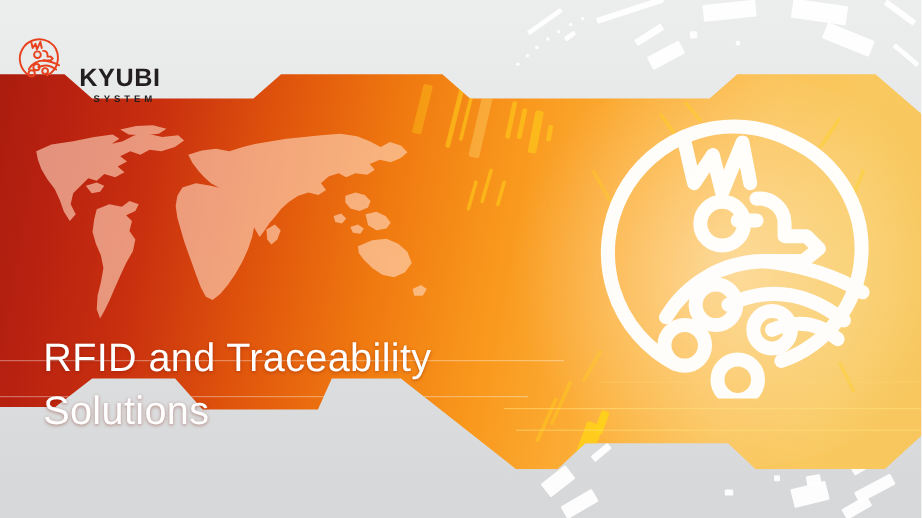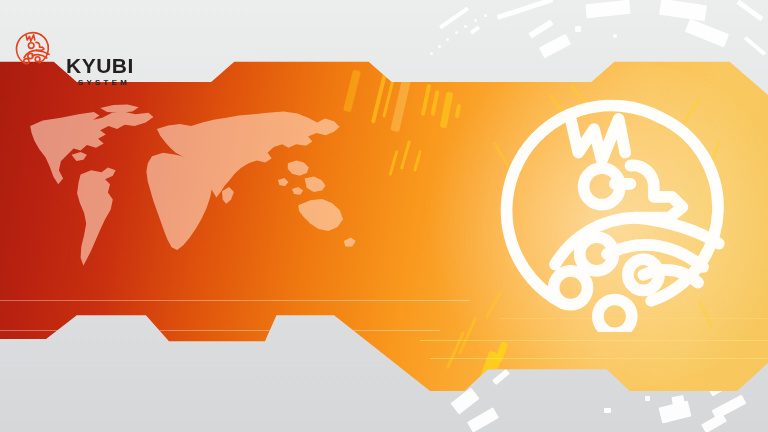--- a/index.html
+++ b/index.html
@@ -222,14 +222,18 @@
       </svg>
     </div>
 
     <div class="kyubi-words">
       <span class="kyubi-name">KYUBI</span>
       <span class="kyubi-sub">SYSTEM</span>
     </div>
 
   </div>
 
+  <div class="heading">
+    <span>RFID and Traceability</span>
+    <span class="l2">Solutions</span>
+  </div>
 
 </div>
 
 </body></html>

